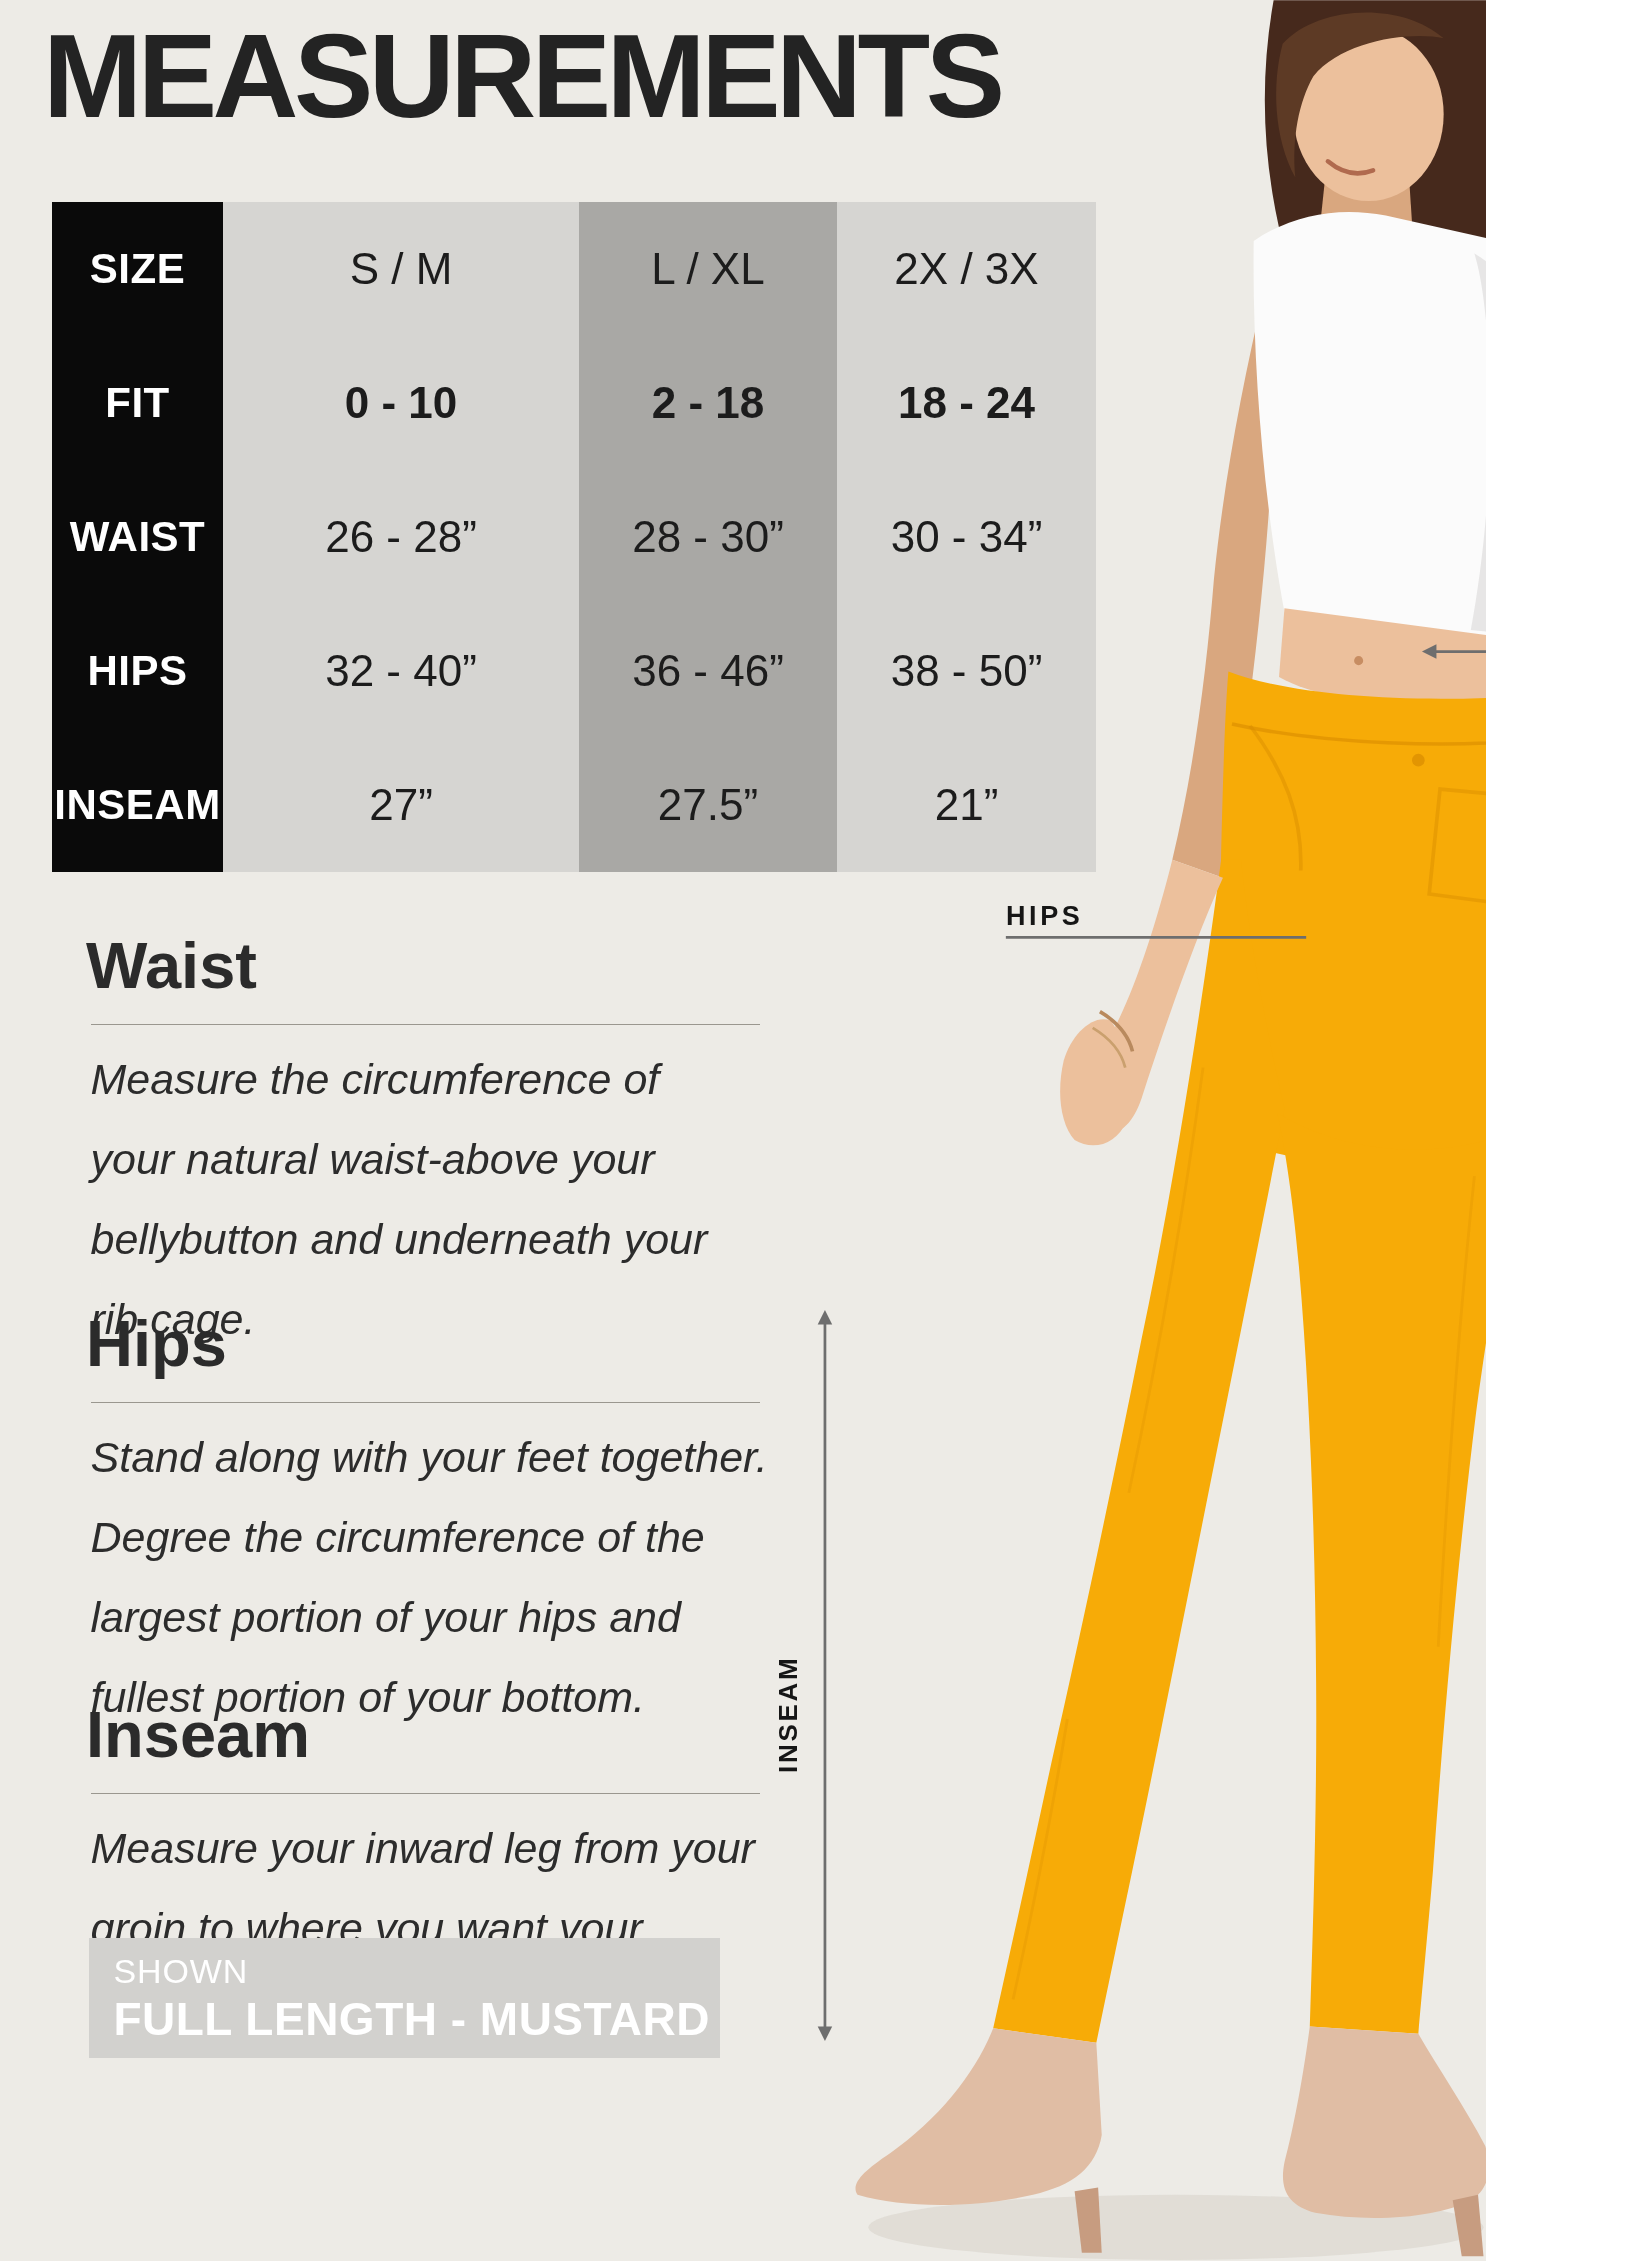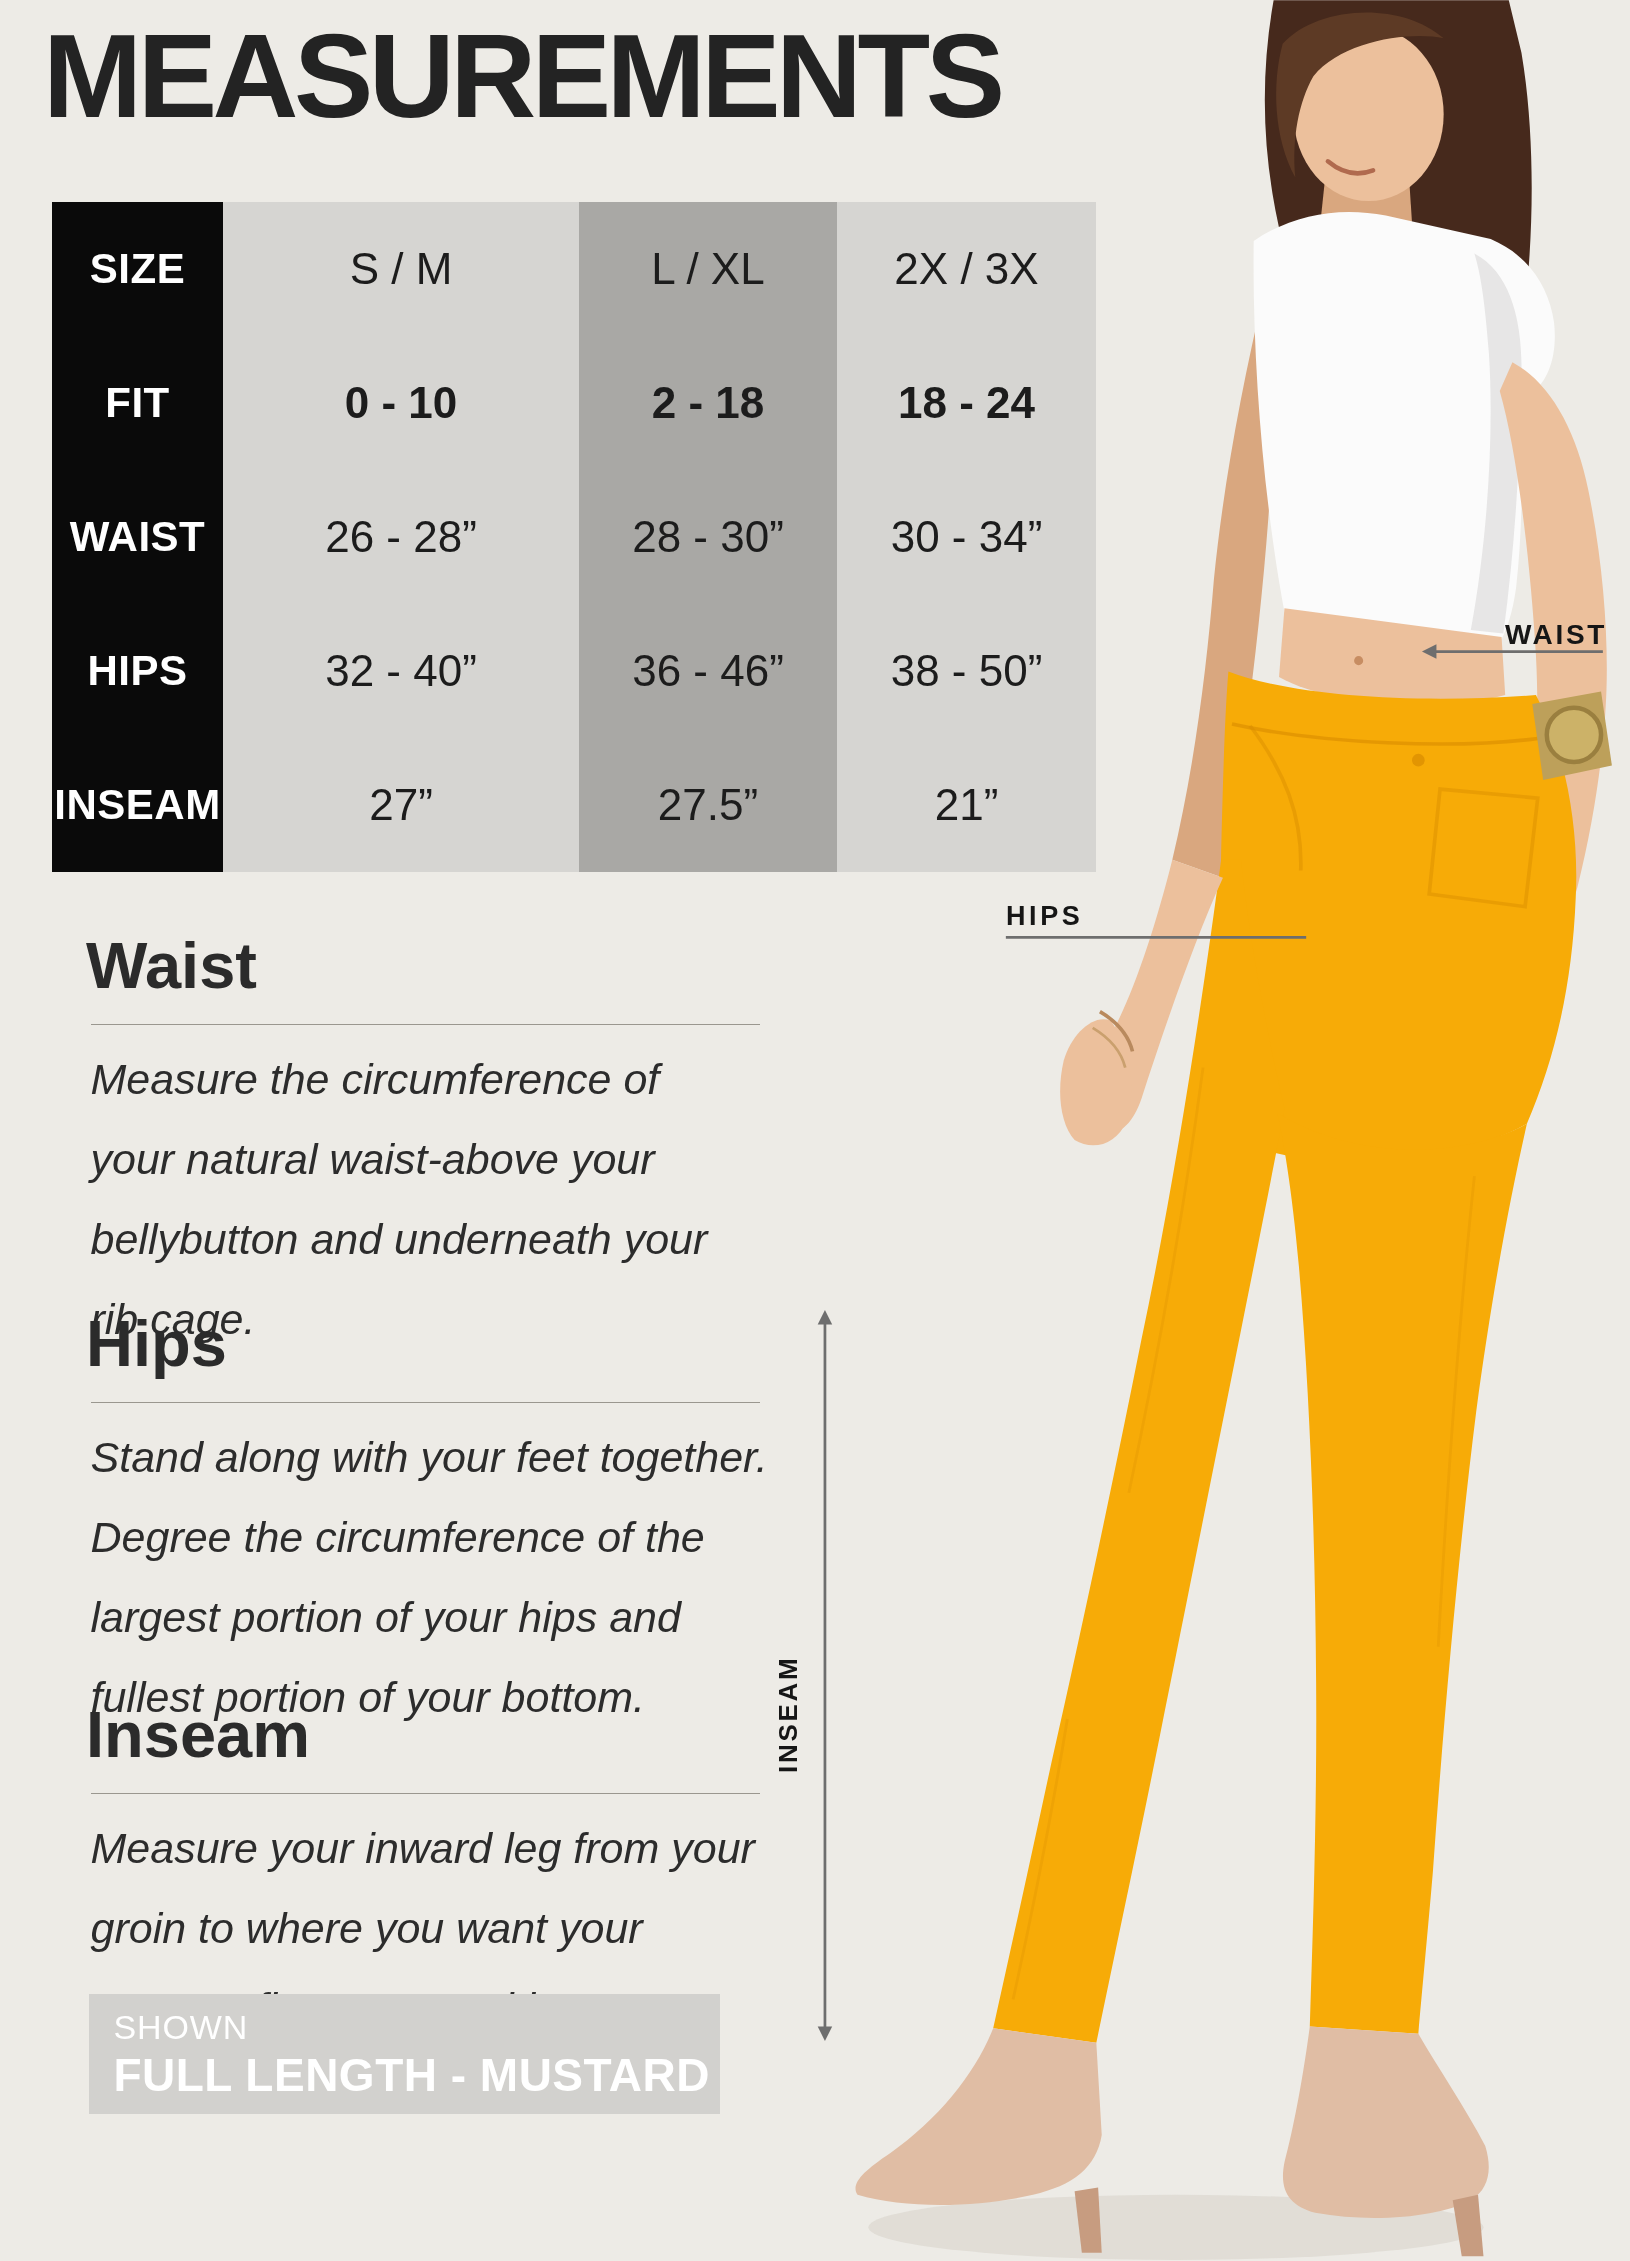--- a/index.html
+++ b/index.html
@@ -4,21 +4,21 @@
 <style>
   :root{
     --bg:#edebe6; --ink:#232323; --table-black:#0a0a0a; --col-light:#d6d5d2;
     --col-medium:#a9a8a5; --line-gray:#6e6e6e; --rule-gray:#9a978f;
     --box-gray:#d2d1ce; --white:#ffffff; --mustard:#f7ab07; --mustard-dark:#d88c00;
     --skin:#ecc09c; --skin-shadow:#d9a77f; --hair:#46291c; --hair-light:#5d3a25;
     --top-white:#fbfbfb; --top-shadow:#e3e2e2; --heel:#e0bda4; --heel-dark:#c79c80; --gold:#bda05a;
   }
   html,body{margin:0;padding:0;}
   body{font-family:"Liberation Sans",sans-serif;background:#fff;}
-  .page{position:relative;width:1630px;height:2262px;background:var(--bg);overflow:hidden;}
+  .page{position:relative;width:1486px;height:2262px;background:var(--bg);overflow:hidden;}
 
   .title{position:absolute;left:43px;top:16.3px;font-size:119px;font-weight:bold;
          letter-spacing:-4.5px;color:var(--ink);margin:0;line-height:1.0;}
 
   .size-table{position:absolute;left:52px;top:202px;display:grid;
         grid-template-columns:171px 356px 258px 259px;grid-auto-rows:134px;gap:0;}
   .cell{display:flex;align-items:center;justify-content:center;color:#1c1c1c;}
   .cell.label{background:var(--table-black);color:var(--white);font-weight:bold;font-size:42px;letter-spacing:0.5px;}
   .cell.val{font-size:44px;text-align:center;}
   .cell.c0{background:var(--col-light);}
@@ -26,21 +26,21 @@
   .cell.c2{background:var(--col-light);}
   .cell.bold{font-weight:bold;}
 
   .sections{position:absolute;left:86px;top:0;width:733px;}
   .sec{position:absolute;left:0;width:100%;}
   .sec h2{margin:0;font-size:65px;font-weight:bold;color:#2b2b2b;line-height:1.05;}
   .sec .rule{height:0;border-bottom:1.8px solid var(--rule-gray);margin-top:23.5px;margin-left:4.5px;width:669px;}
   .sec p{margin:14.5px 0 0 4.5px;font-style:italic;font-size:43px;line-height:80px;
          color:#2c2c2c;white-space:pre-line;}
 
-  .shown-box{position:absolute;left:89px;top:1994px;width:631px;height:120px;
+  .shown-box{position:absolute;left:89px;top:1938px;width:631px;height:120px;
          background:var(--box-gray);color:var(--white);}
   .shown-label{margin:13.6px 0 0 24.4px;font-size:34px;letter-spacing:0.9px;}
   .shown-value{margin:1.8px 0 0 24.4px;font-size:46px;font-weight:bold;letter-spacing:0.5px;}
 
   .callout{position:absolute;color:#161616;font-weight:bold;}
   .waist-callout{left:1505px;top:619px;font-size:28px;letter-spacing:2.7px;}
   .hips-callout{left:1006px;top:901px;font-size:27px;letter-spacing:3.6px;}
   .inseam-callout{left:773px;top:1773px;font-size:26px;letter-spacing:2.7px;
         transform:rotate(-90deg);transform-origin:left top;}
 

